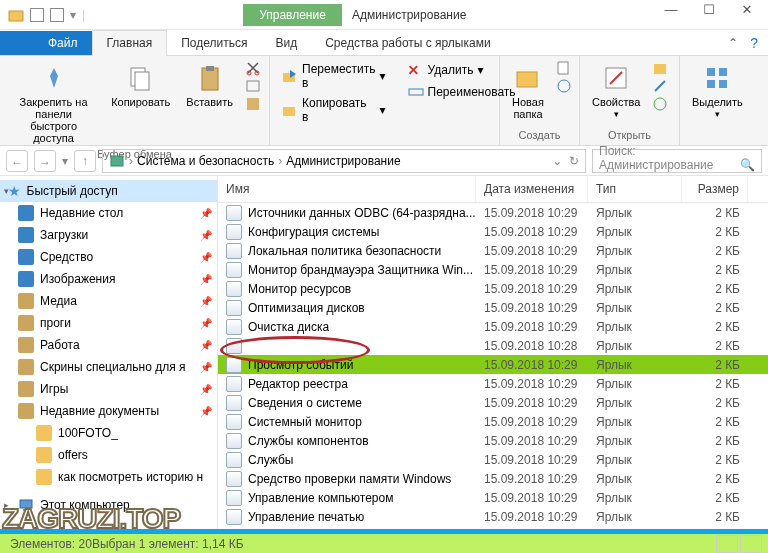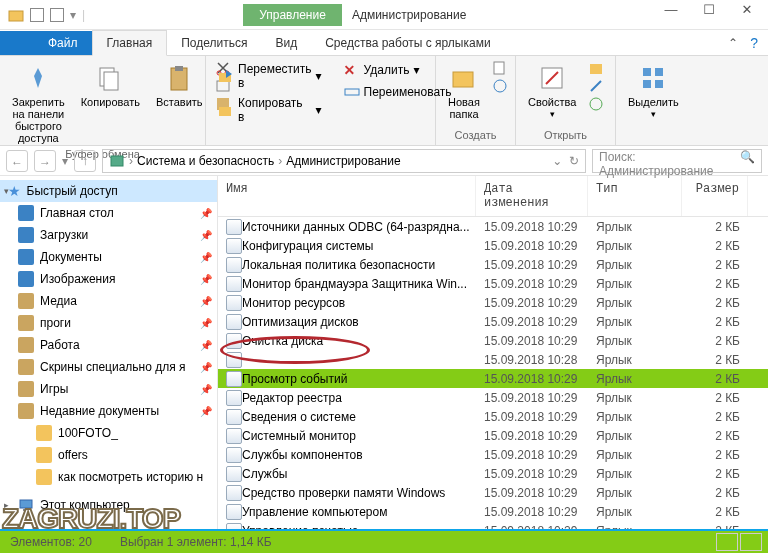--- a/index.html
+++ b/index.html
@@ -28,47 +28,47 @@
 .bigbtn .ico { width: 32px; height: 32px; display: flex; align-items: center; justify-content: center; }
 .bigbtn span { font-size: 11px; line-height: 1.1; }
 .smbtn { display: flex; align-items: center; gap: 4px; padding: 2px 4px; cursor: pointer; }
 .smbtn .ico { width: 16px; height: 16px; display: inline-block; }
 .stack { display: flex; flex-direction: column; gap: 2px; }
 
 .addrbar { height: 30px; display: flex; align-items: center; padding: 2px 6px; gap: 6px; border-bottom: 1px solid #e5e5e5; }
 .navbtn { width: 22px; height: 22px; border: 1px solid #ccc; border-radius: 3px; display: flex; align-items: center; justify-content: center; color: #888; cursor: pointer; }
 .addr { flex: 1; border: 1px solid #ccc; height: 24px; display: flex; align-items: center; padding: 0 6px; gap: 4px; }
 .addr .sep { color: #888; }
-.search { width: 170px; border: 1px solid #ccc; height: 24px; padding: 0 6px; color: #888; display: flex; align-items: flex-start; }
+.search { width: 170px; border: 1px solid #ccc; height: 24px; padding: 0 6px; color: #888; display: flex; align-items: flex-end; }
 
 .body { display: flex; height: 354px; }
 .tree { width: 218px; border-right: 1px solid #e5e5e5; overflow: hidden; padding-top: 4px; }
 .tree .item { display: flex; align-items: center; gap: 6px; padding: 3px 4px 3px 18px; cursor: pointer; white-space: nowrap; }
 .tree .item.star { background: #cde8ff; padding-left: 8px; }
 .tree .item .pin { color: #888; margin-left: auto; font-size: 10px; }
 .tree .item .caret { position: absolute; left: 4px; color: #666; font-size: 9px; }
 .tree .item.l2 { padding-left: 36px; }
 .ticon { width: 16px; height: 16px; display: inline-block; background: #5b9bd5; border-radius: 2px; }
 
 .list { flex: 1; overflow: hidden; }
 .cols { display: flex; border-bottom: 1px solid #e5e5e5; color: #444; }
-.cols div { padding: 6px 8px; border-right: 1px solid #f0f0f0; font-family: Liberation Mono, monospace; }
+.cols div { padding: 6px 8px; border-right: 1px solid #f0f0f0; }
 .c-name { width: 258px; }
 .c-date { width: 112px; }
 .c-type { width: 94px; }
 .c-size { width: 66px; text-align: right; }
 .row { display: flex; padding: 1.5px 0; align-items: center; cursor: pointer; }
 .row.sel { background: #84cc16; }
-.row .c-name { display: flex; align-items: center; gap: 0; padding-left: 8px; }
+.row .c-name { display: flex; align-items: center; gap: 6px; padding-left: 8px; }
 .row .c-date, .row .c-type, .row .c-size { color: #555; padding: 0 8px; }
 .ficon { width: 16px; height: 16px; display: inline-block; background: linear-gradient(#fff,#dde6f0); border: 1px solid #9ab; border-radius: 2px; }
 
 .ellipse { position: absolute; width: 150px; height: 28px; border: 3px solid #b4282f; border-radius: 50%; left: 220px; top: 336px; pointer-events: none; }
 
-.status { position: absolute; bottom: 0; left: 0; right: 0; height: 24px; border-top: 2px solid #0ea5e9; display: flex; align-items: center; padding: 0 10px; gap: 28px; color: #555; background: #84cc16; }
+.status { position: absolute; bottom: 0; left: 0; right: 0; height: 24px; border-top: 5px solid #0ea5e9; display: flex; align-items: center; padding: 0 10px; gap: 0; color: #555; background: #bef264; }
 .status .views { position: absolute; right: 6px; display: flex; gap: 2px; }
 .status .views div { width: 22px; height: 18px; border: 1px solid #ccc; }
 
 .watermark { position: absolute; left: 2px; bottom: 18px; font-family: Arial, sans-serif; font-size: 28px; font-weight: 900; color: #fff; -webkit-text-stroke: 2px #7a6a4a; letter-spacing: -1px; pointer-events: none; }
 
 svg { display: block; }
 </style>
 </head>
 <body>
 
@@ -97,21 +97,21 @@
   <div class="tab file">Файл</div>
   <div class="tab active">Главная</div>
   <div class="tab">Поделиться</div>
   <div class="tab">Вид</div>
   <div class="tab">Средства работы с ярлыками</div>
   <span class="chev">⌃</span>
   <span class="help">?</span>
 </div>
 
 <div class="ribbon">
-  <div class="rgroup" style="width:206px">
+  <div class="rgroup" style="width:270px">
     <div class="rtop">
       <div class="bigbtn">
         <span class="ico">
             <svg width="28" height="28">
               <path d="M14 4 L18 12 L14 24 L10 12 Z" fill="#5b9bd5"></path>
             </svg>
           </span>
         <span style="white-space:pre-line">Закрепить на панели
 быстрого доступа</span>
       </div>
@@ -292,31 +292,31 @@
 <div class="body">
   <div class="tree">
     <div class="item star" style="position:relative">
       <span class="caret">▾</span>
       <span style="color:#4a90d9;font-size:14px">★</span>
       <span>Быстрый доступ</span>
     </div>
     <div id="tree-items">
         <div class="item">
           <span class="ticon" style="background:#3b82c4"></span>
-          <span>Главная стол</span>
+          <span>Недавние стол</span>
           <span class="pin">📌</span>
         </div>
         <div class="item">
           <span class="ticon" style="background:#3b82c4"></span>
           <span>Загрузки</span>
           <span class="pin">📌</span>
         </div>
         <div class="item">
           <span class="ticon" style="background:#3b82c4"></span>
-          <span>Документы</span>
+          <span>Средство</span>
           <span class="pin">📌</span>
         </div>
         <div class="item">
           <span class="ticon" style="background:#3b82c4"></span>
           <span>Изображения</span>
           <span class="pin">📌</span>
         </div>
         <div class="item">
           <span class="ticon" style="background:#caa560"></span>
           <span>Медиа</span>

